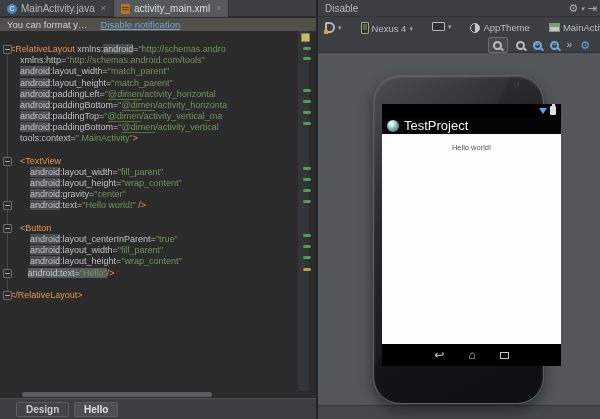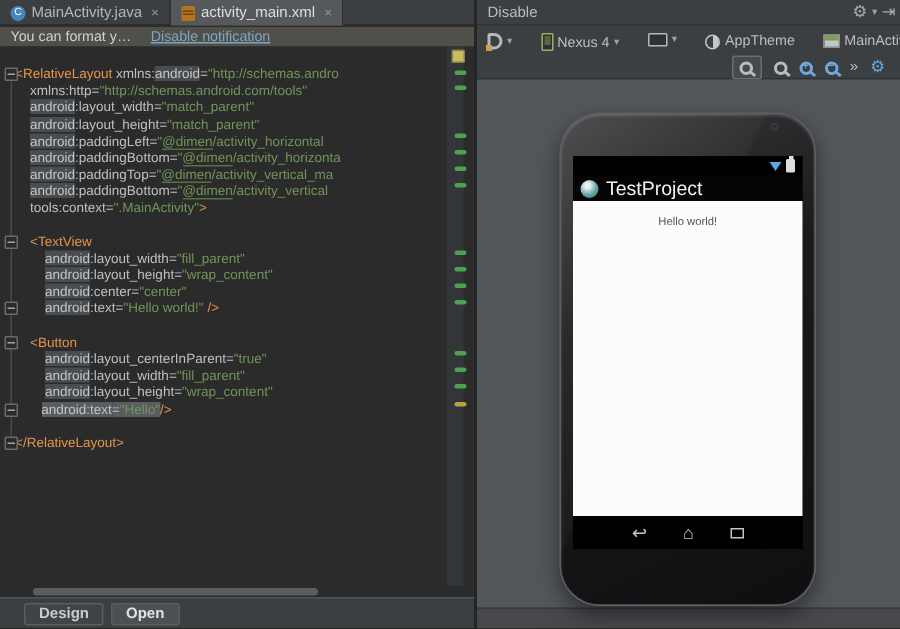--- a/index.html
+++ b/index.html
@@ -82,21 +82,21 @@
   .pv-content{position:absolute;left:0;top:53px;right:0;bottom:0;background:#53575a;}
   .floor{position:absolute;left:0;right:0;bottom:0;height:14px;background:#46484b;border-top:1px solid #36383b;}
 
   
   .phone{position:absolute;left:55px;top:22px;width:171px;height:329px;border-radius:27px;
          background:linear-gradient(155deg,#3a3a3c 0%,#1b1b1d 38%,#0f0f11 100%);
          border:1px solid #5d5f61;box-shadow:0 6px 14px rgba(0,0,0,.45), inset 0 1px 2px rgba(255,255,255,.22);}
   .phone::before{content:"";position:absolute;inset:0;border-radius:26px;
          background:linear-gradient(115deg,rgba(255,255,255,.10) 0%,rgba(255,255,255,.03) 42%,rgba(0,0,0,0) 43%);}
   .cam{position:absolute;right:24px;top:6px;width:5px;height:5px;border-radius:50%;background:#2c2c30;border:1px solid #3e3e42;}
-  .screen{position:absolute;left:8px;top:28px;width:153px;height:262px;background:#000;}
+  .screen{position:absolute;left:8px;top:28px;width:179px;height:262px;background:#000;}
   .sbar{position:absolute;left:0;top:0;right:0;height:13px;background:#000;display:flex;align-items:center;justify-content:flex-end;gap:3px;padding-right:5px;}
   .wifi{width:0;height:0;border-left:4px solid transparent;border-right:4px solid transparent;border-top:6px solid #57a8e8;}
   .batt{width:6px;height:9px;background:#ddd;border-radius:1px;position:relative;}
   .batt::before{content:"";position:absolute;top:-2px;left:1.5px;width:3px;height:2px;background:#ddd;}
   .abar{position:absolute;left:0;top:13px;right:0;height:17px;background:#050505;display:flex;align-items:center;gap:5px;padding-left:5px;}
   .app-ic{width:12px;height:12px;border-radius:50%;background:radial-gradient(circle at 38% 32%,#e8f2f2 15%,#6aa3a3 55%,#2f6f6f);flex:0 0 auto;}
   .app-title{color:#f2f2f2;font-size:13px;}
   .pcontent{position:absolute;left:0;top:30px;right:0;bottom:22px;background:#fcfcfc;}
   .hw{margin-top:9px;text-align:center;font-size:7.5px;color:#555;}
   .pbtn{position:absolute;left:9px;right:9px;top:97px;height:17px;background:linear-gradient(#ededed,#d2d2d2);border:1px solid #b0b0b0;border-radius:1px;
@@ -138,21 +138,21 @@
       <div class="cl" style="top: 35px;"><span class="tk-plain">    </span><span class="tk-hl">android</span><span class="tk-attr">:layout_width</span><span class="tk-eq">=</span><span class="tk-str">"match_parent"</span></div>
       <div class="cl" style="top: 47px;"><span class="tk-plain">    </span><span class="tk-hl">android</span><span class="tk-attr">:layout_height</span><span class="tk-eq">=</span><span class="tk-str">"match_parent"</span></div>
       <div class="cl" style="top: 58px;"><span class="tk-plain">    </span><span class="tk-hl">android</span><span class="tk-attr">:paddingLeft</span><span class="tk-eq">=</span><span class="tk-str">"</span><span class="tk-dim">@dimen</span><span class="tk-str">/activity_horizontal</span></div>
       <div class="cl" style="top: 69px;"><span class="tk-plain">    </span><span class="tk-hl">android</span><span class="tk-attr">:paddingBottom</span><span class="tk-eq">=</span><span class="tk-str">"</span><span class="tk-dim">@dimen</span><span class="tk-str">/activity_horizonta</span></div>
       <div class="cl" style="top: 80px;"><span class="tk-plain">    </span><span class="tk-hl">android</span><span class="tk-attr">:paddingTop</span><span class="tk-eq">=</span><span class="tk-str">"</span><span class="tk-dim">@dimen</span><span class="tk-str">/activity_vertical_ma</span></div>
       <div class="cl" style="top: 91px;"><span class="tk-plain">    </span><span class="tk-hl">android</span><span class="tk-attr">:paddingBottom</span><span class="tk-eq">=</span><span class="tk-str">"</span><span class="tk-dim">@dimen</span><span class="tk-str">/activity_vertical</span></div>
       <div class="cl" style="top: 102px;"><span class="tk-plain">    </span><span class="tk-attr">tools:context</span><span class="tk-eq">=</span><span class="tk-str">".MainActivity"</span><span class="tk-tag">&gt;</span></div>
       <div class="cl" style="top: 125px; text-align: center;"><span class="tk-plain">    </span><span class="tk-tag">&lt;TextView</span></div>
       <div class="cl" style="top: 136px;"><span class="tk-plain">        </span><span class="tk-hl">android</span><span class="tk-attr">:layout_width</span><span class="tk-eq">=</span><span class="tk-str">"fill_parent"</span></div>
       <div class="cl" style="top: 147px;"><span class="tk-plain">        </span><span class="tk-hl">android</span><span class="tk-attr">:layout_height</span><span class="tk-eq">=</span><span class="tk-str">"wrap_content"</span></div>
-      <div class="cl" style="top: 158px;"><span class="tk-plain">        </span><span class="tk-hl">android</span><span class="tk-attr">:center</span><span class="tk-eq">=</span><span class="tk-str">"center"</span></div>
+      <div class="cl" style="top: 158px;"><span class="tk-plain">        </span><span class="tk-hl">android</span><span class="tk-attr">:gravity</span><span class="tk-eq">=</span><span class="tk-str">"center"</span></div>
       <div class="cl" style="top: 169px;"><span class="tk-plain">        </span><span class="tk-hl">android</span><span class="tk-attr">:text</span><span class="tk-eq">=</span><span class="tk-str">"Hello world!"</span><span class="tk-plain"> </span><span class="tk-tag">/&gt;</span></div>
       <div class="cl" style="top: 192px;"><span class="tk-plain">    </span><span class="tk-tag">&lt;Button</span></div>
       <div class="cl" style="top: 203px;"><span class="tk-plain">        </span><span class="tk-hl">android</span><span class="tk-attr">:layout_centerInParent</span><span class="tk-eq">=</span><span class="tk-str">"true"</span></div>
       <div class="cl" style="top: 214px;"><span class="tk-plain">        </span><span class="tk-hl">android</span><span class="tk-attr">:layout_width</span><span class="tk-eq">=</span><span class="tk-str">"fill_parent"</span></div>
       <div class="cl" style="top: 225px;"><span class="tk-plain">        </span><span class="tk-hl">android</span><span class="tk-attr">:layout_height</span><span class="tk-eq">=</span><span class="tk-str">"wrap_content"</span></div>
       <div class="cl" style="top: 237px;"><span class="tk-plain">       </span><span class="tk-hl tk-sel">android</span><span class="tk-attr tk-sel">:text</span><span class="tk-eq tk-sel">=</span><span class="tk-str tk-sel">"Hello"</span><span class="tk-tag">/&gt;</span></div>
       <div class="cl" style="top: 259px;"><span class="tk-tag">&lt;/RelativeLayout&gt;</span></div>
       <div class="mark mg" style="top: 16px;"></div>
       <div class="mark mg" style="top: 26px;"></div>
       <div class="mark mg" style="top: 58px;"></div>
@@ -174,21 +174,21 @@
       <div class="fold" style="top: 238px;"></div>
       <div class="fold" style="top: 260px;"></div>
     </div>
 
   <div class="hscroll">
     <div class="hthumb"></div>
   </div>
 
   <div class="bottombar">
     <div class="btab" style="left:16px">Design</div>
-    <div class="btab active" style="left:74px">Open</div>
+    <div class="btab active" style="left:74px">Hello</div>
   </div>
 
   <div class="divider"></div>
 
   <div class="preview">
     <div class="pv-header">
       <span class="pv-title">Disable</span>
       <span class="pv-hicons">
         <span class="gear">⚙</span>
         <span class="ddn">▾</span>

